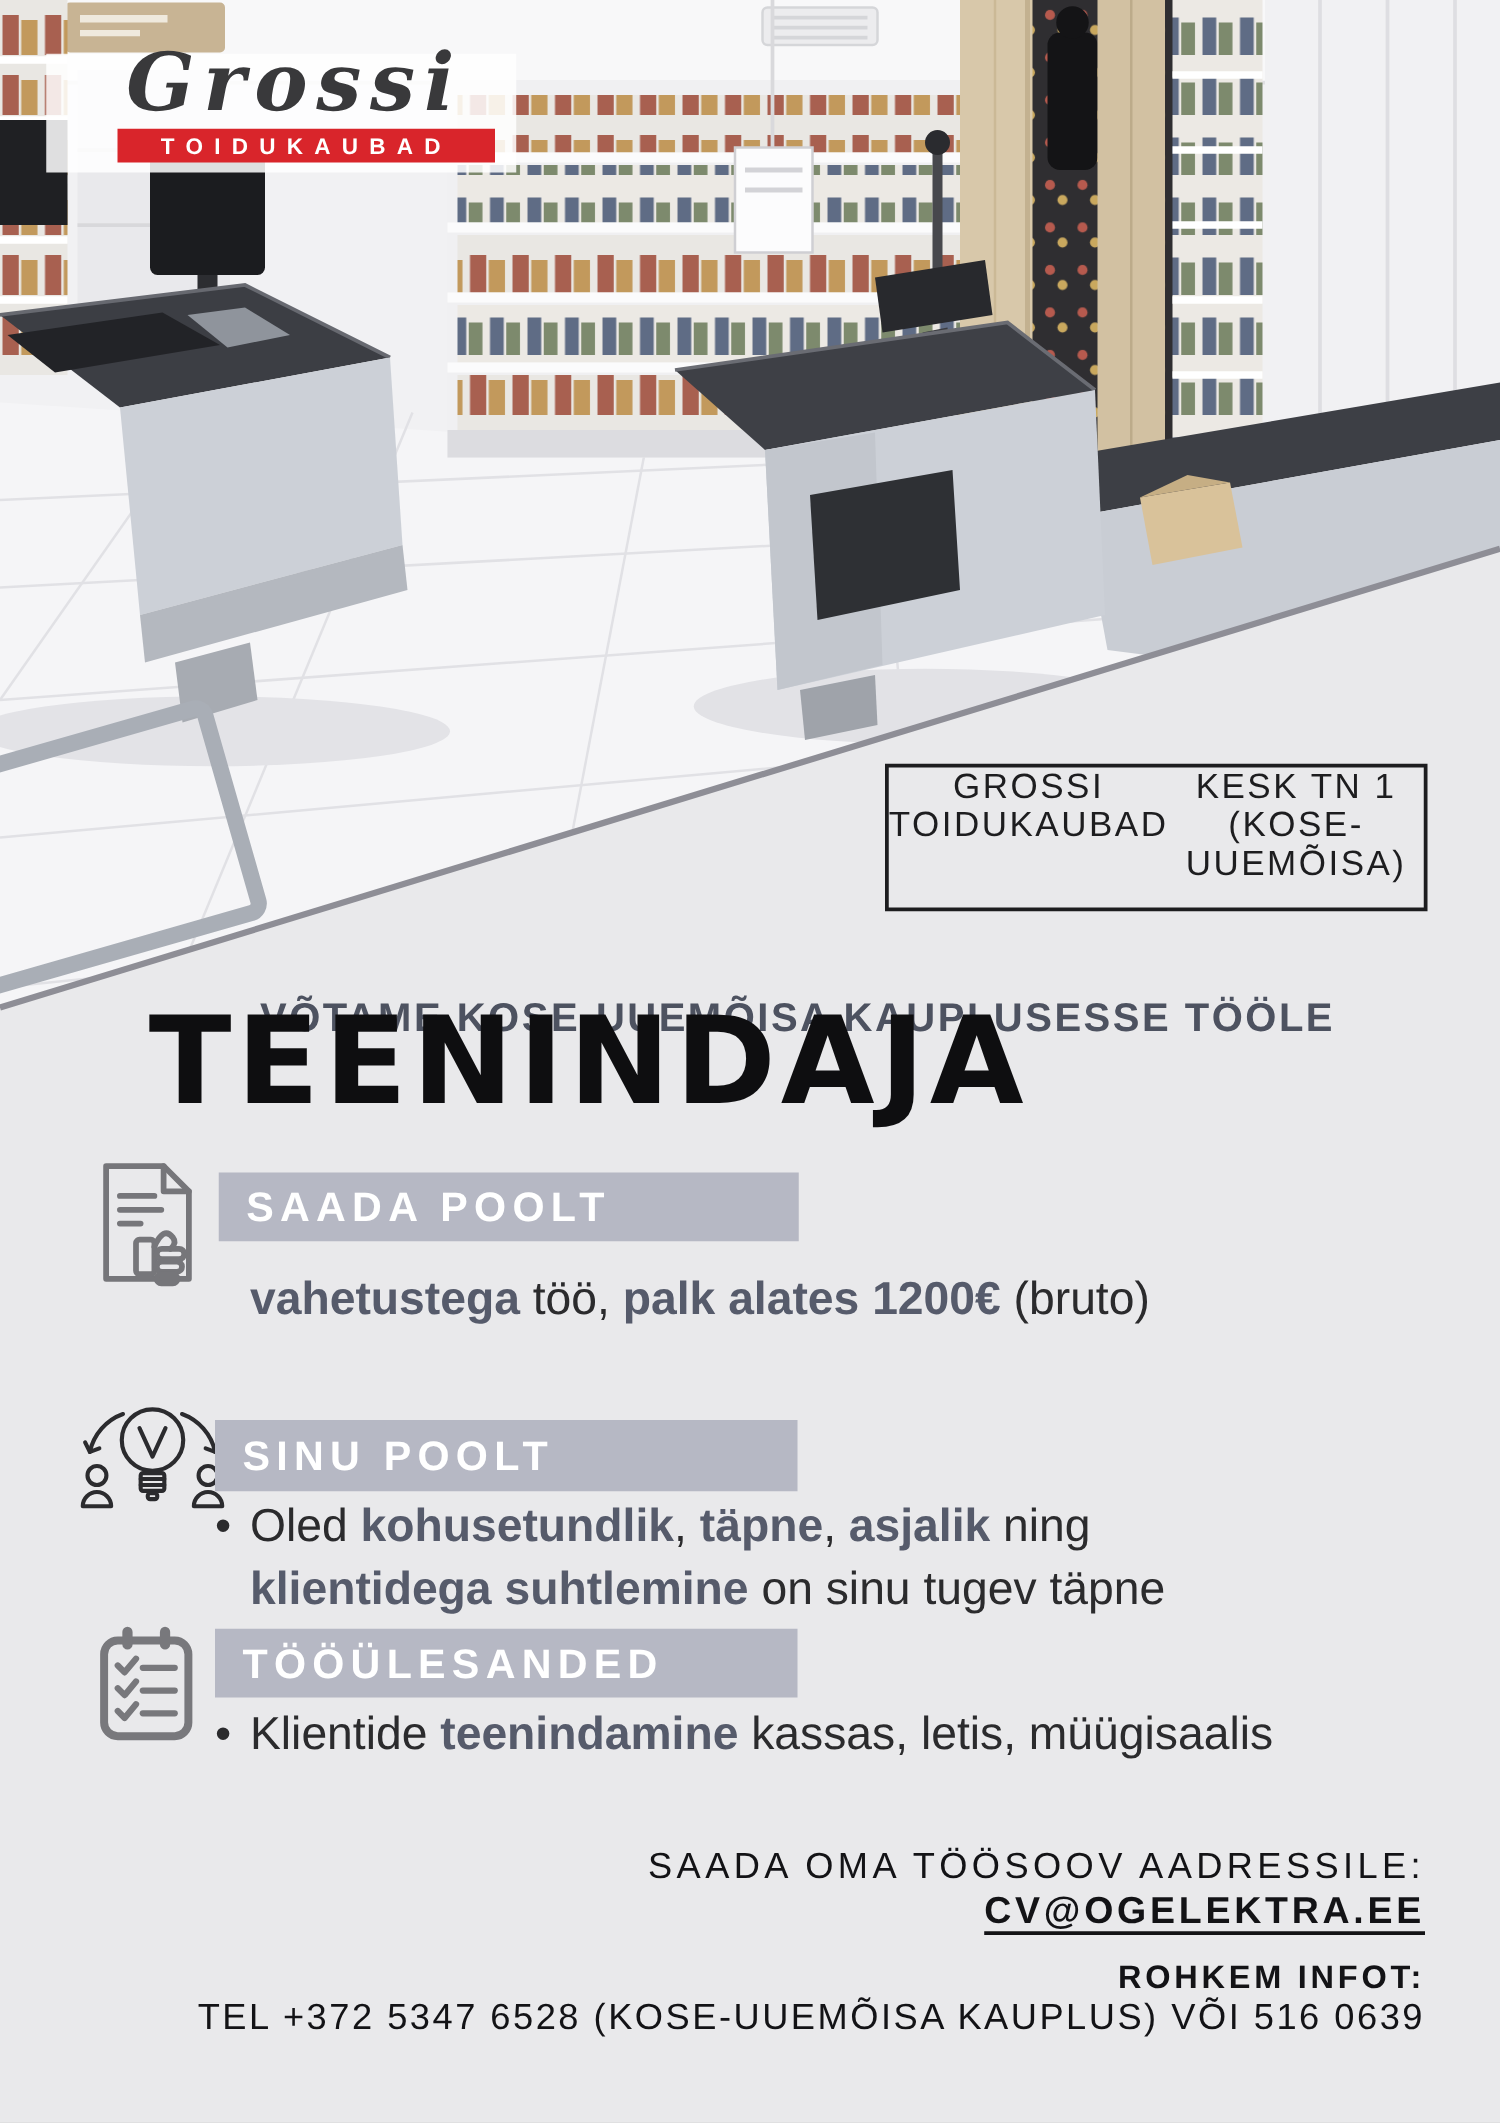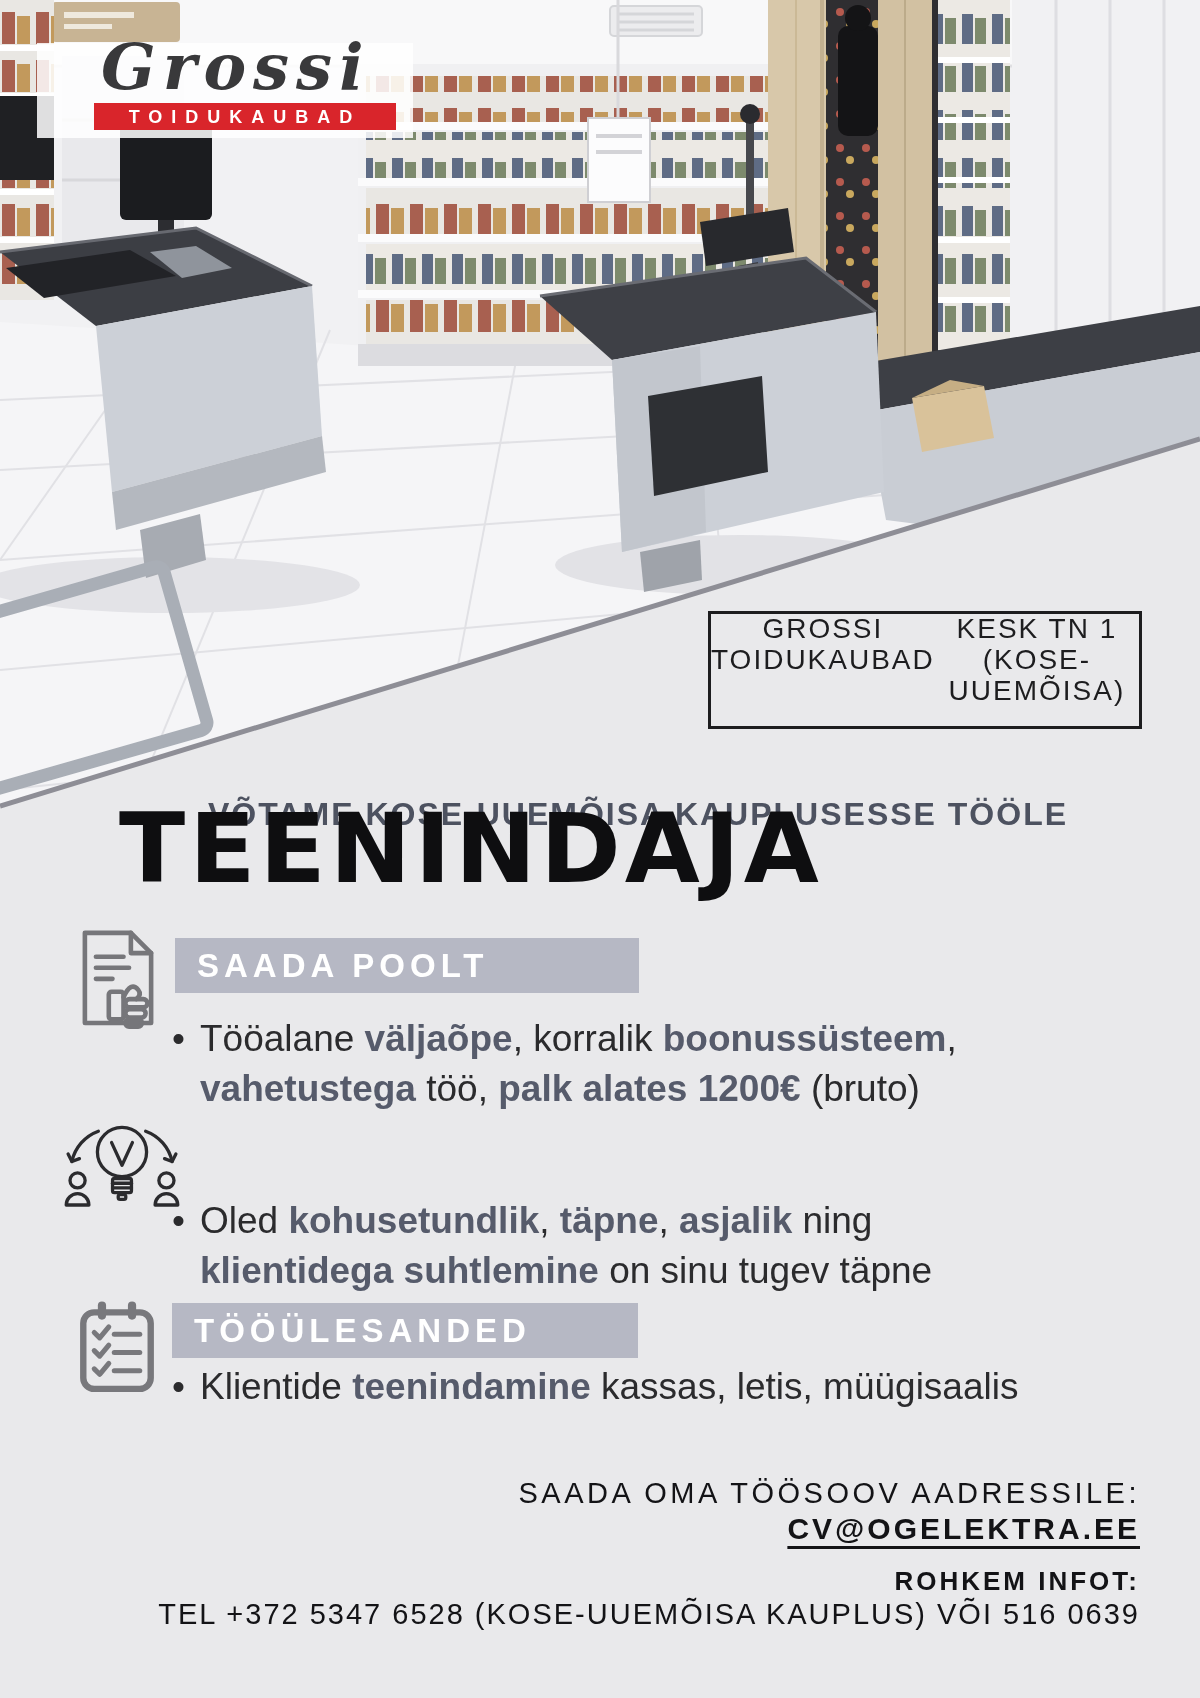--- a/index.html
+++ b/index.html
@@ -248,21 +248,20 @@
       <path d="M56 78 q8 -18 16 -8 q4 5 -2 10"></path>
       <rect x="58" y="80" width="24" height="9" rx="4.5"></rect>
       <rect x="58" y="91" width="22" height="9" rx="4.5"></rect>
       <rect x="58" y="102" width="18" height="8" rx="4"></rect>
     </svg>
   </div>
   <div class="sec-bar bar1">
     <span>SAADA POOLT</span>
   </div>
   <div class="bullet b1">
-    <div class="line"><span class="dot">•</span><span><span>Tööalane </span><span class="bd">väljaõpe</span><span>, korralik </span><span class="bd">boonussüsteem</span><span>,</span></span></div>
     <div class="line"><span><span class="bd">vahetustega</span><span> töö, </span><span class="bd">palk alates 1200€</span><span> (bruto)</span></span></div>
   </div>
 
   <div class="sec-icon icon2">
     <svg width="124" height="104" viewBox="0 0 130 110" fill="none" stroke="#2b2b2e" stroke-width="3.5" stroke-linecap="round" stroke-linejoin="round">
       <circle cx="65" cy="36" r="26"></circle>
       <path d="M54 26 L65 50 L76 26"></path>
       <rect x="55" y="64" width="20" height="15" rx="2"></rect>
       <line x1="55" y1="69" x2="75" y2="69"></line>
       <line x1="55" y1="74" x2="75" y2="74"></line>
@@ -270,20 +269,23 @@
       <circle cx="18" cy="66" r="8"></circle>
       <path d="M6 92 a12 12 0 0 1 24 0 z"></path>
       <circle cx="112" cy="66" r="8"></circle>
       <path d="M100 92 a12 12 0 0 1 24 0 z"></path>
       <path d="M40 14 A44 44 0 0 0 12 46"></path>
       <path d="M12 46 l-4 -8 M12 46 l8 -3"></path>
       <path d="M90 14 A44 44 0 0 1 118 46"></path>
       <path d="M118 46 l4 -8 M118 46 l-8 -3"></path>
     </svg>
   </div>
+  <div class="sec-bar bar2">
+    <span>SINU POOLT</span>
+  </div>
   <div class="bullet b2">
     <div class="line"><span class="dot">•</span><span><span>Oled </span><span class="bd">kohusetundlik</span><span>, </span><span class="bd">täpne</span><span>, </span><span class="bd">asjalik</span><span> ning</span></span></div>
     <div class="line"><span><span class="bd">klientidega suhtlemine</span><span> on sinu tugev täpne</span></span></div>
   </div>
 
   <div class="sec-icon icon3">
     <svg width="82" height="96" viewBox="0 0 90 104" fill="none" stroke="#78787c" stroke-linecap="round" stroke-linejoin="round">
       <rect x="8" y="14" width="74" height="84" rx="12" stroke-width="7"></rect>
       <rect x="24" y="2" width="9" height="20" rx="4.5" fill="#78787c" stroke="none"></rect>
       <rect x="57" y="2" width="9" height="20" rx="4.5" fill="#78787c" stroke="none"></rect>

